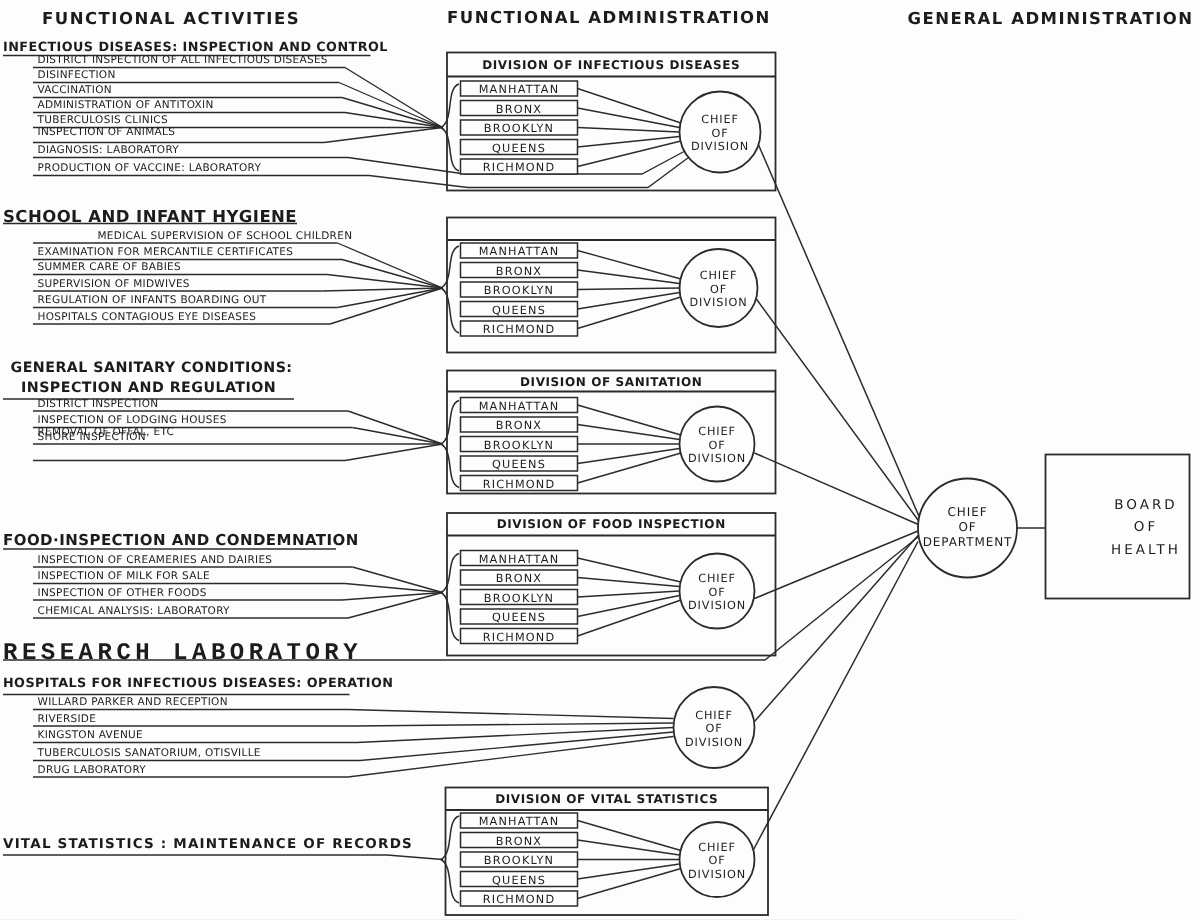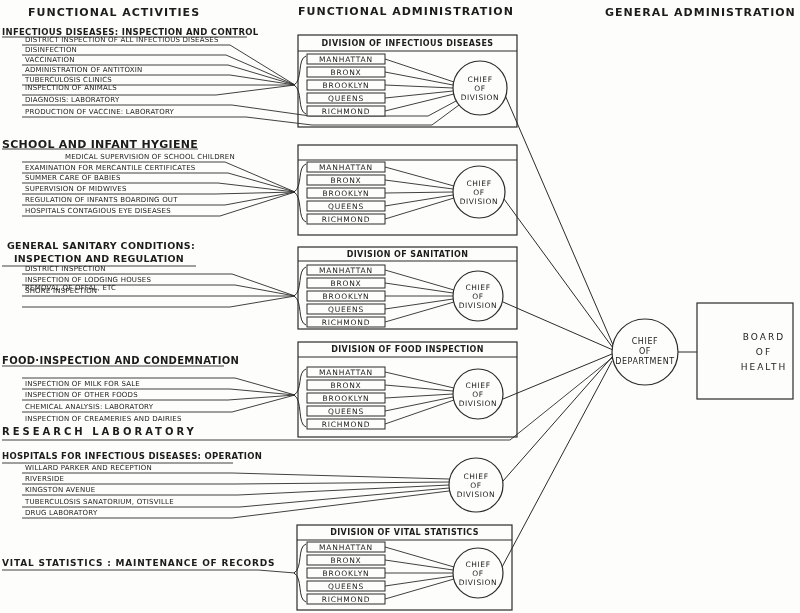--- a/index.html
+++ b/index.html
@@ -221,26 +221,26 @@
 <div class="lbl it" style="left:25px;top:207px;">HOSPITALS CONTAGIOUS EYE DISEASES</div>
 
 <div class="lbl sh" style="left:7px;top:240px;font-size:9.5px;">GENERAL SANITARY CONDITIONS:</div>
 <div class="lbl sh" style="left:14px;top:253px;font-size:9.5px;">INSPECTION AND REGULATION</div>
 <div class="lbl it" style="left:25px;top:265px;">DISTRICT INSPECTION</div>
 <div class="lbl it" style="left:25px;top:276px;">INSPECTION OF LODGING HOUSES</div>
 <div class="lbl it" style="left:25px;top:287px;">SHORE INSPECTION</div>
 <div class="lbl it" style="left:25px;top:284px;">REMOVAL OF OFFAL, ETC</div>
 
 <div class="lbl sh" style="left:2px;top:355px;font-size:10px;">FOOD·INSPECTION AND CONDEMNATION</div>
-<div class="lbl it" style="left:25px;top:369px;margin-top:46px;">INSPECTION OF CREAMERIES AND DAIRIES</div>
+<div class="lbl it" style="left:25px;top:369px;">INSPECTION OF CREAMERIES AND DAIRIES</div>
 <div class="lbl it" style="left:25px;top:380px;">INSPECTION OF MILK FOR SALE</div>
 <div class="lbl it" style="left:25px;top:391px;">INSPECTION OF OTHER FOODS</div>
 <div class="lbl it" style="left:25px;top:403px;">CHEMICAL ANALYSIS: LABORATORY</div>
 
-<div class="lbl sh" style="left:2px;top:426px;font-size:10px;letter-spacing:3px;">RESEARCH LABORATORY</div>
+<div class="lbl sh" style="left:2px;top:426px;font-size:16px;letter-spacing:3px;font-family:Liberation Mono, monospace;">RESEARCH LABORATORY</div>
 
 <div class="lbl sh" style="left:2px;top:451px;font-size:8.5px;">HOSPITALS FOR INFECTIOUS DISEASES: OPERATION</div>
 <div class="lbl it" style="left:25px;top:464px;">WILLARD PARKER AND RECEPTION</div>
 <div class="lbl it" style="left:25px;top:475px;">RIVERSIDE</div>
 <div class="lbl it" style="left:25px;top:486px;">KINGSTON AVENUE</div>
 <div class="lbl it" style="left:25px;top:498px;">TUBERCULOSIS SANATORIUM, OTISVILLE</div>
 <div class="lbl it" style="left:25px;top:509px;">DRUG LABORATORY</div>
 
 <div class="lbl sh" style="left:2px;top:558px;font-size:9px;letter-spacing:.8px;">VITAL STATISTICS : MAINTENANCE OF RECORDS</div>
 

